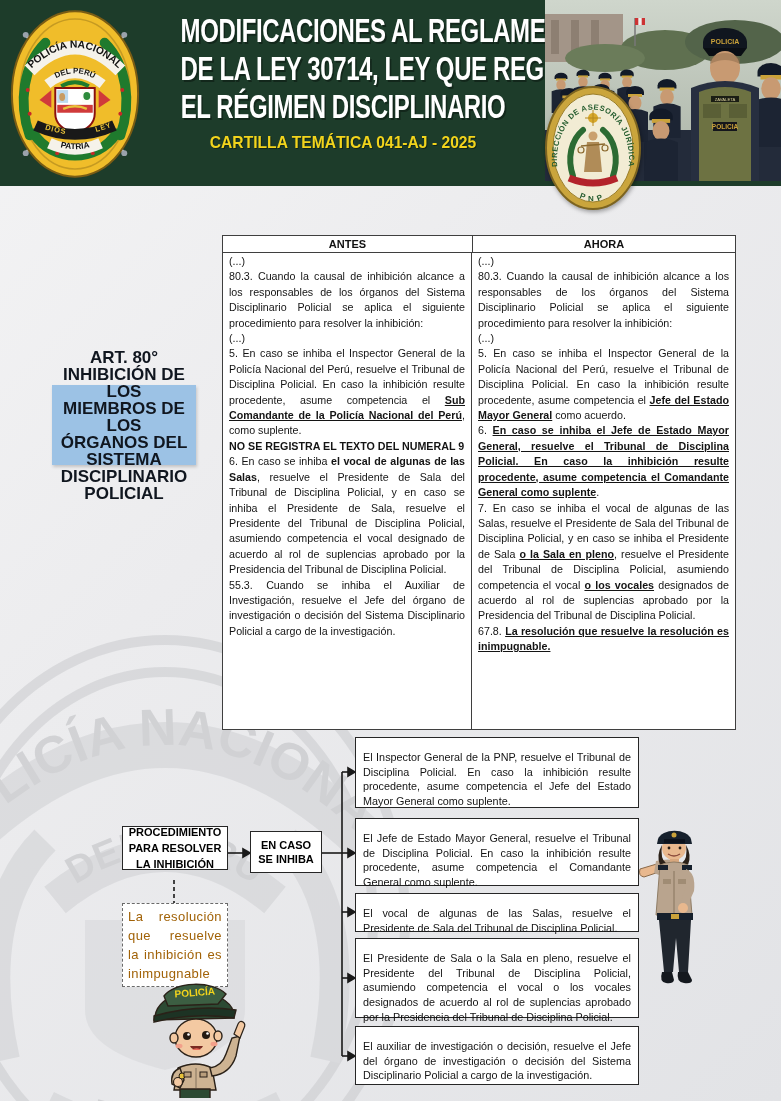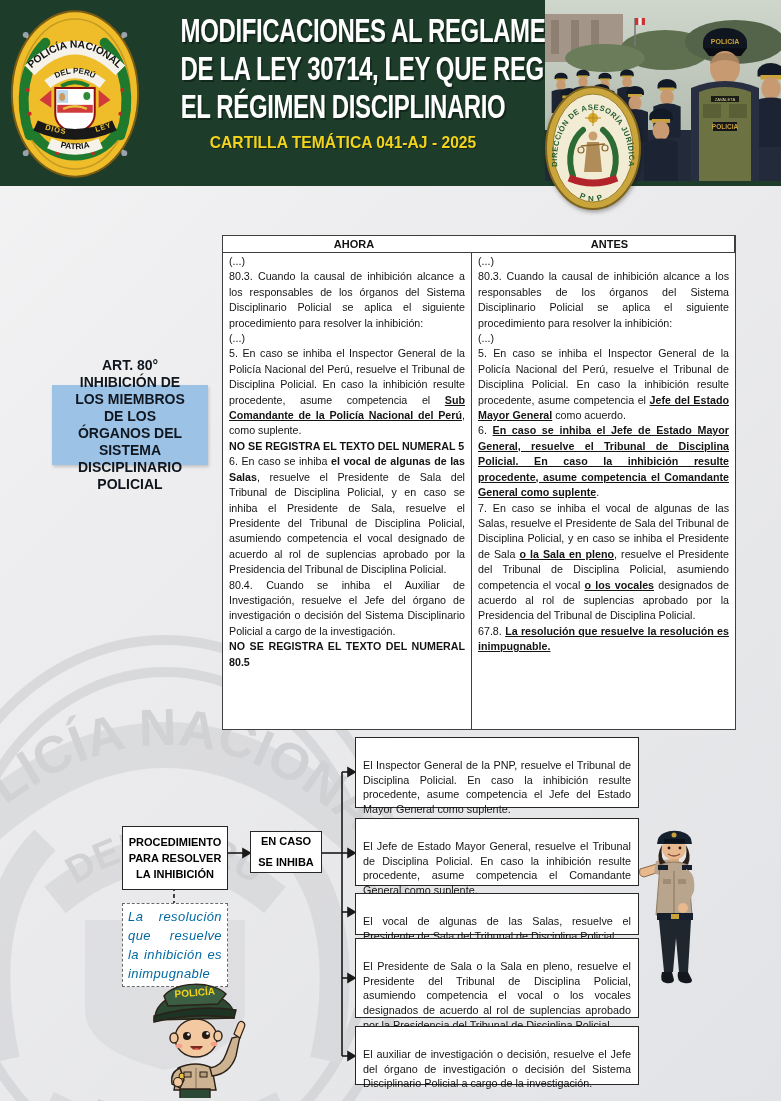--- a/index.html
+++ b/index.html
@@ -15,48 +15,48 @@
               text-shadow:2px 2px 0 rgba(0,0,0,.35);}
   .subtitle{display:block;margin-top:7px;font-weight:bold;font-size:17px;color:#f2d41c;
             white-space:nowrap;transform:scaleX(.92);transform-origin:50% 50%;
             text-shadow:1px 1px 0 rgba(0,0,0,.4);}
   .photo{position:absolute;left:545px;top:0;width:236px;height:181px;}
   .seal{position:absolute;left:543px;top:84px;width:100px;height:128px;z-index:5;
         filter:drop-shadow(1px 2px 2px rgba(0,0,0,.35));}
   
   .watermark{position:absolute;left:-95px;top:590px;width:540px;height:620px;opacity:.5;z-index:0;}
   
-  .label-box{position:absolute;left:52px;top:385px;width:156px;height:80px;background:#9cc2e5;
+  .label-box{position:absolute;left:52px;top:385px;width:144px;height:80px;background:#9cc2e5;
              display:flex;align-items:center;justify-content:center;text-align:center;
-             font-weight:bold;font-size:14px;line-height:17px;color:#10161f;
+             font-weight:bold;font-size:17px;line-height:17px;color:#10161f;
              box-shadow:1px 2px 3px rgba(0,0,0,.18);z-index:2;padding:20px;box-sizing:border-box;}
   
   .cmp-table{position:absolute;left:222px;top:235px;width:514px;height:495px;background:#fff;
              border:1.5px solid #3f3f3f;box-sizing:border-box;z-index:2;}
   .thead{display:flex;border-bottom:1px solid #3f3f3f;}
   .th{height:16px;font-weight:bold;font-size:11px;text-align:center;line-height:16px;color:#111;}
   .th.antes{width:249px;border-right:1px solid #3f3f3f;}
   .th.ahora{flex:1;}
   .tbody{display:flex;height:calc(100% - 17px);}
   .cell{padding:1px 6px 2px 6px;font-size:10.7px;line-height:15.4px;text-align:justify;
         color:#141414;box-sizing:border-box;overflow:hidden;}
   .cell.antes{width:249px;border-right:1px solid #3f3f3f;}
   .cell.ahora{flex:1;}
   .cell p{margin:0;}
   .b{font-weight:bold;} .u{text-decoration:underline;}
   
   .fc-box{position:absolute;background:#fff;border:1.6px solid #262626;box-sizing:border-box;z-index:2;}
-  .fc-start{left:122px;top:826px;width:106px;height:64px;display:flex;align-items:center;
+  .fc-start{left:122px;top:826px;width:106px;height:44px;display:flex;align-items:center;
             justify-content:center;text-align:center;font-weight:600;font-size:11px;line-height:16px;padding:20px;}
   .fc-cond{left:250px;top:831px;width:72px;height:42px;display:flex;align-items:center;
-           justify-content:center;text-align:center;font-weight:600;font-size:11px;line-height:21px;padding:2px;}
+           justify-content:center;text-align:center;font-weight:600;font-size:11px;line-height:14px;padding:2px;}
   .fc-note{left:122px;top:903px;width:106px;height:84px;border:1.5px dashed #6a6a6a;
-           font-size:13px;line-height:19px;letter-spacing:.4px;color:#0369a1;padding:3px 5px;text-align:justify;font-style:italic;}
+           font-size:13px;line-height:19px;letter-spacing:.4px;color:#a16207;padding:3px 5px;text-align:justify;}
   .outcome{left:355px;width:284px;font-size:10.8px;line-height:14.7px;text-align:justify;
-           color:#141414;padding:20px 7px;}
+           color:#141414;padding:12px 7px;}
   .o1{top:737px;height:71px;} .o2{top:818px;height:68px;} .o3{top:893px;height:39px;}
   .o4{top:938px;height:80px;} .o5{top:1026px;height:59px;}
   .connectors{position:absolute;left:0;top:0;width:781px;height:1101px;z-index:1;pointer-events:none;}
   
   .officer-right{position:absolute;left:634px;top:821px;width:74px;height:170px;z-index:3;}
   .chibi-left{position:absolute;left:134px;top:976px;width:128px;height:122px;z-index:3;}
 </style>
 </head>
 <body>
 
@@ -219,33 +219,32 @@
     <path id="wmArc3" d="M140,520 Q260,580 380,520" fill="none" stroke="#cdced1" stroke-width="40"></path>
     <text font-size="44" font-weight="bold" fill="#b9babd"><textPath href="#wmArc3" startOffset="50%" text-anchor="middle">PATRIA</textPath></text>
     <text x="40" y="600" font-size="40" font-weight="bold" fill="#c2c3c6">DIOS</text>
     <text x="420" y="600" font-size="40" font-weight="bold" fill="#c2c3c6">LEY</text>
   </svg>
 
   <div class="label-box">ART. 80° INHIBICIÓN DE LOS MIEMBROS DE LOS ÓRGANOS DEL SISTEMA DISCIPLINARIO POLICIAL</div>
 
   <div class="cmp-table">
     <div class="thead">
+      <div class="th antes">ANTES</div>
       <div class="th ahora">AHORA</div>
-      <div class="th antes">ANTES</div>
     </div>
     <div class="tbody">
       <div class="cell antes">
           <p><span>(...)</span></p>
           <p><span>80.3. Cuando la causal de inhibición alcance a los responsables de los órganos del Sistema Disciplinario Policial se aplica el siguiente procedimiento para resolver la inhibición:</span></p>
           <p><span>(...)</span></p>
           <p><span>5. En caso se inhiba el Inspector General de la Policía Nacional del Perú, resuelve el Tribunal de Disciplina Policial. En caso la inhibición resulte procedente, asume competencia el </span><span class="b u">Sub Comandante de la Policía Nacional del Perú</span><span>, como suplente.</span></p>
-          <p><span class="b">NO SE REGISTRA EL TEXTO DEL NUMERAL 5</span></p>
+          <p><span class="b">NO SE REGISTRA EL TEXTO DEL NUMERAL 9</span></p>
           <p><span>6. En caso se inhiba </span><span class="b">el vocal de algunas de las Salas</span><span>, resuelve el Presidente de Sala del Tribunal de Disciplina Policial, y en caso se inhiba el Presidente de Sala, resuelve el Presidente del Tribunal de Disciplina Policial, asumiendo competencia el vocal designado de acuerdo al rol de suplencias aprobado por la Presidencia del Tribunal de Disciplina Policial.</span></p>
-          <p><span>80.4. Cuando se inhiba el Auxiliar de Investigación, resuelve el Jefe del órgano de investigación o decisión del Sistema Disciplinario Policial a cargo de la investigación.</span></p>
-          <p><span class="b">NO SE REGISTRA EL TEXTO DEL NUMERAL 80.5</span></p>
+          <p><span>55.3. Cuando se inhiba el Auxiliar de Investigación, resuelve el Jefe del órgano de investigación o decisión del Sistema Disciplinario Policial a cargo de la investigación.</span></p>
         </div>
       <div class="cell ahora">
           <p><span>(...)</span></p>
           <p><span>80.3. Cuando la causal de inhibición alcance a los responsables de los órganos del Sistema Disciplinario Policial se aplica el siguiente procedimiento para resolver la inhibición:</span></p>
           <p><span>(...)</span></p>
           <p><span>5. En caso se inhiba el Inspector General de la Policía Nacional del Perú, resuelve el Tribunal de Disciplina Policial. En caso la inhibición resulte procedente, asume competencia el </span><span class="b u">Jefe del Estado Mayor General</span><span> como acuerdo.</span></p>
           <p><span>6. </span><span class="b u">En caso se inhiba el Jefe de Estado Mayor General, resuelve el Tribunal de Disciplina Policial. En caso la inhibición resulte procedente, asume competencia el Comandante General como suplente</span><span>.</span></p>
           <p><span>7. En caso se inhiba el vocal de algunas de las Salas, resuelve el Presidente de Sala del Tribunal de Disciplina Policial, y en caso se inhiba el Presidente de Sala </span><span class="b u">o la Sala en pleno</span><span>, resuelve el Presidente del Tribunal de Disciplina Policial, asumiendo competencia el vocal </span><span class="b u">o los vocales</span><span> designados de acuerdo al rol de suplencias aprobado por la Presidencia del Tribunal de Disciplina Policial.</span></p>
           <p><span>67.8. </span><span class="b u">La resolución que resuelve la resolución es inimpugnable.</span></p>
         </div>

